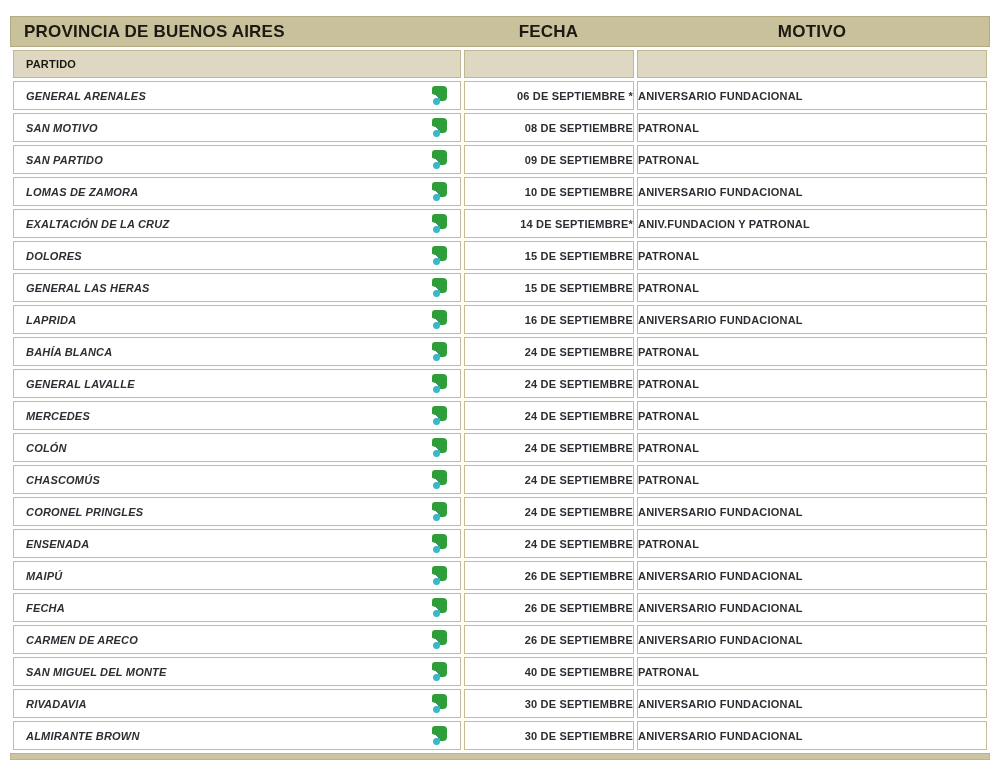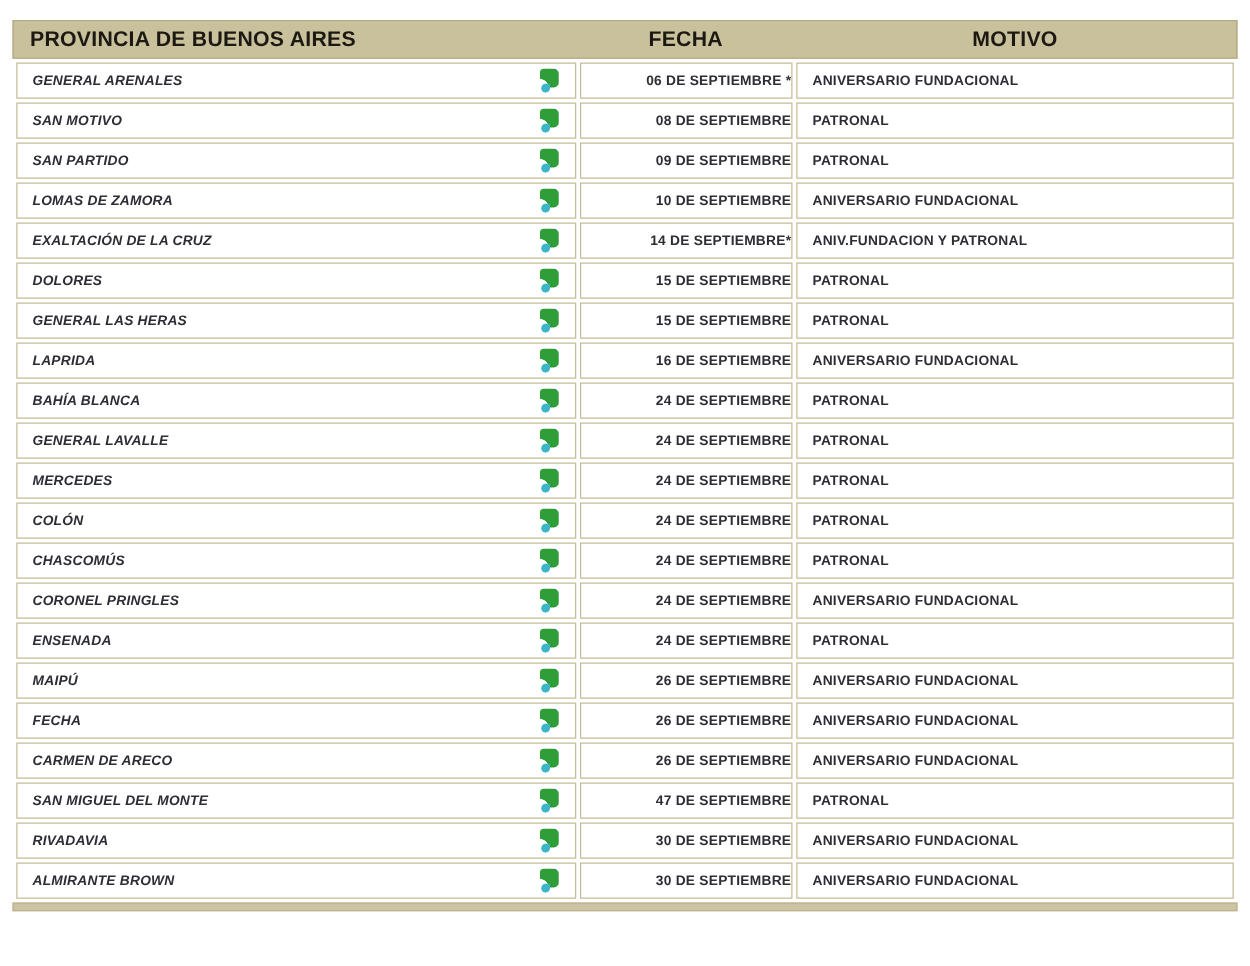--- a/index.html
+++ b/index.html
@@ -55,21 +55,21 @@
     color: #1c1912;
     padding-left: 12px;
   }
   tr.data-row td { background: #ffffff; height: 29px; }
   td.c-partido { padding: 0; }
   .partido-inner {
     display: flex; align-items: center; justify-content: space-between;
     padding: 0 13px 0 12px; height: 100%; font-style: italic;
   }
   td.c-fecha { text-align: right; margin-top: 20px; }
-  td.c-motivo { padding-left: 12px; }
+  td.c-motivo { }
 
   
   .logo-icon {
     position: relative;
     width: 15px; height: 19px;
     display: inline-block; flex: none;
   }
   .logo-green {
     position: absolute; top: 0; left: 0;
     width: 15px; height: 15px;
@@ -101,20 +101,25 @@
     <div class="th th-col3">MOTIVO</div>
   </div>
 
   <table class="holidays">
     <colgroup>
         <col class="c1">
         <col class="c2">
         <col class="c3">
       </colgroup>
     <tbody>
+      <tr class="sub-row">
+        <td class="c-partido-sub">PARTIDO</td>
+        <td></td>
+        <td></td>
+      </tr>
 
   <tr class="data-row">
     <td class="c-partido">
       <div class="partido-inner">
         <span>GENERAL ARENALES</span>
         <span class="logo-icon">
           <span class="logo-green"></span>
           <span class="logo-dot"></span>
         </span>
       </div>
@@ -364,21 +369,21 @@
   <tr class="data-row">
     <td class="c-partido">
       <div class="partido-inner">
         <span>SAN MIGUEL DEL MONTE</span>
         <span class="logo-icon">
           <span class="logo-green"></span>
           <span class="logo-dot"></span>
         </span>
       </div>
     </td>
-    <td class="c-fecha">47 DE SEPTIEMBRE</td>
+    <td class="c-fecha">40 DE SEPTIEMBRE</td>
     <td class="c-motivo">PATRONAL</td>
   </tr>
 
   <tr class="data-row">
     <td class="c-partido">
       <div class="partido-inner">
         <span>RIVADAVIA</span>
         <span class="logo-icon">
           <span class="logo-green"></span>
           <span class="logo-dot"></span>

